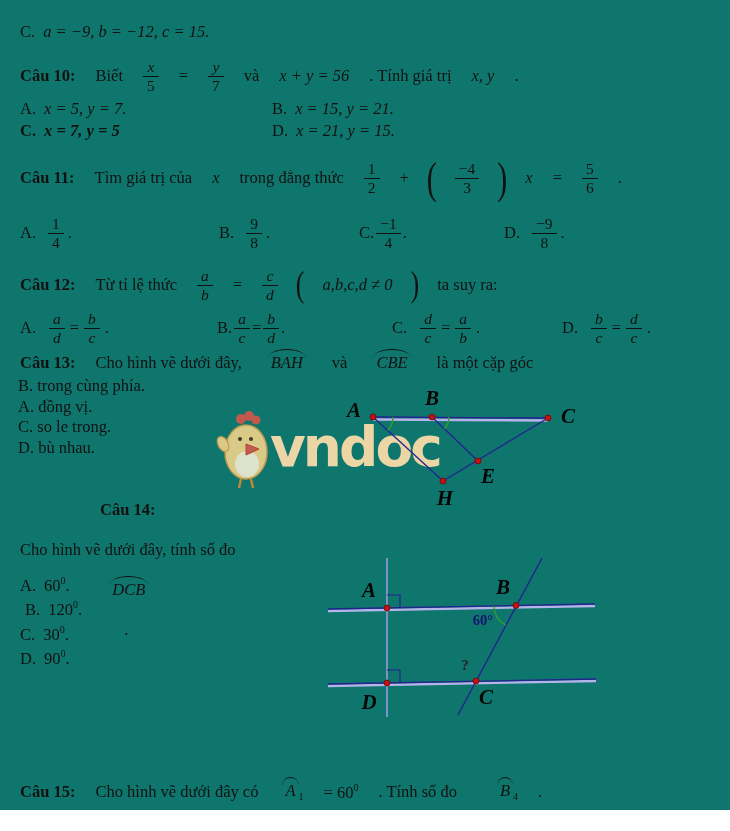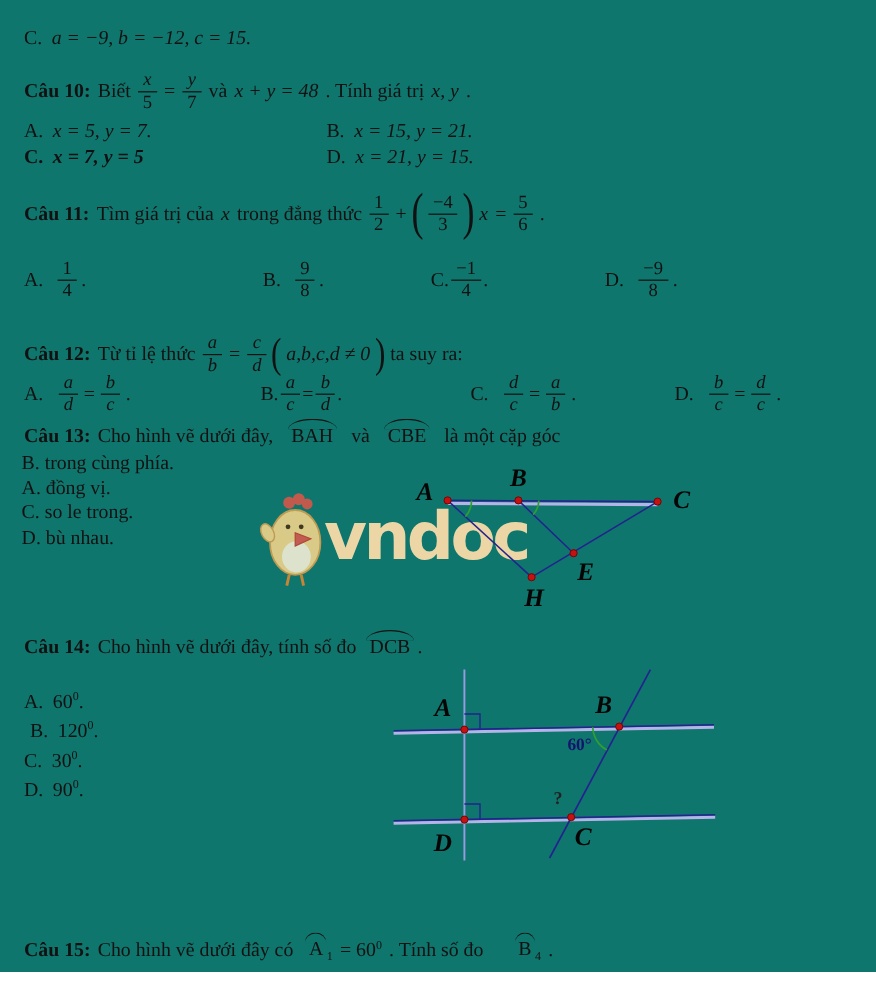--- a/index.html
+++ b/index.html
@@ -3,30 +3,30 @@
 <meta charset="utf-8">
 <style>
   html,body { margin:0; padding:0; background:#ffffff; }
   #page {
     position:relative; width:730px; height:810px; overflow:hidden;
     background:#0f766e; color:#111;
     font-family:"Liberation Serif","DejaVu Serif",serif;
     font-size:16.5px;
   }
   .abs { position:absolute; white-space:nowrap; }
-  .stem { display:flex; align-items:center; gap:6px; }
+  .stem { display:flex; align-items:center; gap:20px; }
   .b { font-weight:bold; }
   .i { font-style:italic; }
   .optletter { margin-right:8px; }
   .fr { display:inline-block; text-align:center; line-height:1.12; font-size:15.5px; vertical-align:middle; }
   .fr .n { display:block; padding:0 4px; }
   .fr .d { display:block; border-top:1.3px solid #111; padding:0 4px; }
   .bigp { font-size:30px; display:inline-block; transform:scaleY(1.45); margin:0 -2px; font-weight:normal; }
   .bigp2 { font-size:26px; display:inline-block; transform:scaleY(1.35); margin:0 -2px; }
-  .arc { position:relative; display:inline-block; padding:0 3px;text-align:right; }
+  .arc { position:relative; font-style:italic; display:inline-block; padding:0 3px;text-align:right; }
   .arc::before {
     content:""; position:absolute; left:0; right:0; top:-4px; height:8px;
     border-top:1.5px solid #111;
     border-radius:50% 50% 0 0 / 100% 100% 0 0;
   }
   sup { font-size:10px; }
   sub { font-size:10px; }
   .optstack13 { line-height:20.6px; }
   .wmtext {
     font-family:"DejaVu Sans",sans-serif; font-weight:bold;
@@ -51,21 +51,21 @@
     <span class="fr">
         <span class="n i">x</span>
         <span class="d">5</span>
       </span>
     <span>=</span>
     <span class="fr">
         <span class="n i">y</span>
         <span class="d">7</span>
       </span>
     <span>và</span>
-    <span class="i">x + y = 48</span>
+    <span class="i">x + y = 56</span>
     <span>. Tính giá trị</span>
     <span class="i">x, y</span>
     <span>.</span>
   </div>
   <div class="abs" style="left:20px; top:99px;">
     <span class="optletter">A.</span><span class="i">x = 5, y = 7.</span>
   </div>
   <div class="abs" style="left:272px; top:99px;">
     <span class="optletter">B.</span><span class="i">x = 15, y = 21.</span>
   </div>
@@ -126,21 +126,21 @@
   </div>
   <div class="abs stem" style="left:504px; top:211px; height:44px; gap:4px;">
     <span class="optletter">D.</span>
     <span class="fr">
         <span class="n">−9</span>
         <span class="d">8</span>
       </span>
     <span>.</span>
   </div>
 
-  <div class="abs stem" style="left:20px; top:263px; height:44px;margin-top:10px;">
+  <div class="abs stem" style="left:20px; top:263px; height:44px;">
     <span class="b">Câu 12:</span>
     <span>Từ tỉ lệ thức</span>
     <span class="fr">
         <span class="n i">a</span>
         <span class="d i">b</span>
       </span>
     <span>=</span>
     <span class="fr">
         <span class="n i">c</span>
         <span class="d i">d</span>
@@ -250,21 +250,21 @@
     <circle cx="208" cy="32" r="3" fill="#c41111" stroke="#6b0000" stroke-width="0.7"></circle>
     <circle cx="138" cy="75" r="3" fill="#c41111" stroke="#6b0000" stroke-width="0.7"></circle>
     <circle cx="103" cy="95" r="3" fill="#c41111" stroke="#6b0000" stroke-width="0.7"></circle>
     <text x="14" y="31" text-anchor="middle">A</text>
     <text x="92" y="19" text-anchor="middle">B</text>
     <text x="228" y="37" text-anchor="middle">C</text>
     <text x="148" y="97" text-anchor="middle">E</text>
     <text x="105" y="119" text-anchor="middle">H</text>
   </svg>
 
-  <div class="abs stem" style="left:20px; top:528px; height:22px;">
+  <div class="abs stem" style="left:20px; top:500px; height:22px;flex-direction:column;">
     <span class="b">Câu 14:</span>
     <span>Cho hình vẽ dưới đây, tính số đo</span>
     <span class="arc" style="margin-left:2px;">DCB</span>
     <span style="margin-left:-3px;">.</span>
   </div>
   <div class="abs" style="left:20px; top:575px;">
     <span class="optletter">A.</span><span>60</span><sup>0</sup><span>.</span>
   </div>
   <div class="abs" style="left:25px; top:599px;">
     <span class="optletter">B.</span><span>120</span><sup>0</sup><span>.</span>

